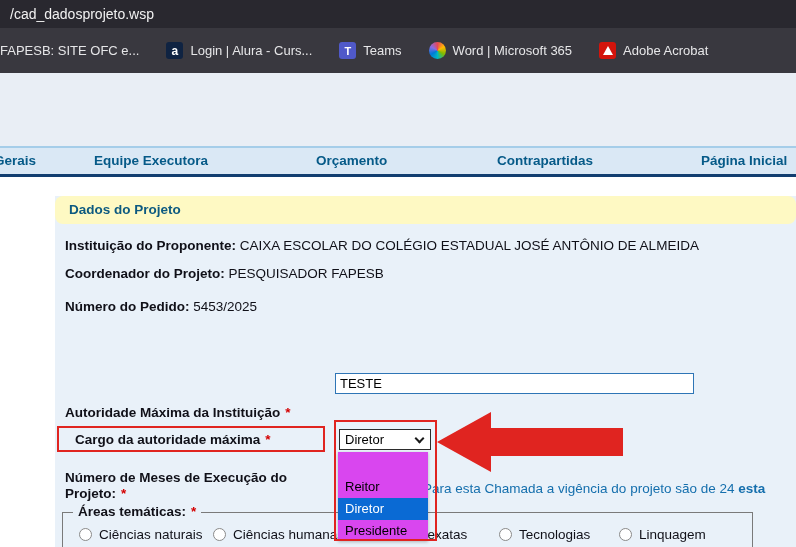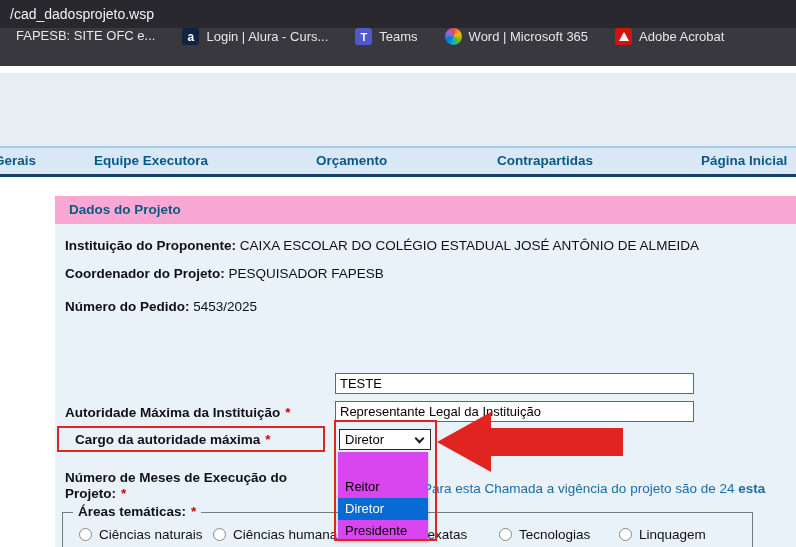--- a/index.html
+++ b/index.html
@@ -2,41 +2,41 @@
 <html><head>
 <meta charset="utf-8">
 <style>
   * { margin:0; padding:0; box-sizing:border-box; }
   body { font-family:"Liberation Sans", sans-serif; background:#fff; }
   #screen { position:relative; width:796px; height:547px; overflow:hidden; background:#ffffff; }
 
   
   .titlebar { position:absolute; left:0; top:0; width:796px; height:28px; background:#29282f; color:#f2f2f2;
               font-size:14px; line-height:28px; padding-left:10px; }
-  .favbar { position:absolute; left:0; top:28px; width:796px; height:38px; background:#39383f;
-            display:flex; align-items:flex-start; gap:27px; padding-left:16px; color:#e6e6e8; font-size:13px; }
+  .favbar { position:absolute; left:0; top:28px; width:796px; height:45px; background:#39383f;
+            display:flex; align-items:center; gap:27px; color:#e6e6e8; font-size:13px; }
   .fav { display:flex; align-items:center; gap:7px; cursor:default; white-space:nowrap; }
   .favicon { width:17px; height:17px; border-radius:3px; display:flex; align-items:center; justify-content:center;
              font-weight:bold; color:#fff; font-size:11px; flex:0 0 auto; }
   .icon-alura { background:#0f2342; font-size:12px; }
   .icon-teams { background:#5059c9; }
   .icon-m365 { border-radius:50%; background:conic-gradient(#e74856,#ffb900,#7fba00,#00b7c3,#0078d7,#886ce4,#e74856); }
   .icon-acrobat { background:#d3140c; }
   .tri-up { width:0; height:0; border-left:5px solid transparent; border-right:5px solid transparent; border-bottom:9px solid #fff; }
 
   
   .lightband { position:absolute; left:0; top:73px; width:796px; height:73px; background:#e9eef5; }
   .navbar { position:absolute; left:0; top:146px; width:796px; height:31px; background:#dae8f5;
             border-top:2px solid #a5cde9; border-bottom:3px solid #123e70; }
   .navitem { position:absolute; top:5px; font-size:13.5px; font-weight:bold; color:#065a88; white-space:nowrap; cursor:pointer; }
 
   
   #panel { position:absolute; left:55px; top:196px; width:741px; height:351px; background:#e9f1f9; overflow:hidden; }
-  .panel-header { position:absolute; left:0; top:0; width:100%; height:28px; background:#f9a8d4;
-                  color:#0d5a80; font-weight:bold; font-size:13.5px; line-height:28px; padding-left:14px; }
+  .panel-header { position:absolute; left:0; top:0; width:100%; height:28px; background:#fef9c3;
+                  color:#0d5a80; font-weight:bold; font-size:13.5px; line-height:28px; padding-left:14px;border-radius:8px; }
   .inforow { position:absolute; left:10px; font-size:13.5px; color:#101018; white-space:nowrap; }
   .inforow b { font-weight:bold; }
   .flabel { position:absolute; left:10px; font-size:13.5px; font-weight:bold; color:#101018; white-space:nowrap; }
   .req { color:#d40000; font-weight:bold; margin-left:5px; }
   .tinput { position:absolute; left:280px; width:359px; height:21px; background:#fff; border:1px solid #2e75b6;
             font-size:13px; color:#000; padding:1px 4px; line-height:17px; font-family:"Liberation Sans",sans-serif; }
 
   
   .redbox-label { position:absolute; left:2px; top:230px; width:268px; height:26px; border:2px solid #e02420;
                   display:flex; align-items:center; z-index:4; }
@@ -124,21 +124,20 @@
     <div class="inforow" style="top:103px">
       <b>Número do Pedido:</b>
       <span>5453/2025</span>
     </div>
 
     <input class="tinput" style="top: 177px;" type="text" value="TESTE">
 
     <div class="flabel" style="top:209px">
       <span>Autoridade Máxima da Instituição</span><span class="req">*</span>
     </div>
-    <input class="tinput" style="top: 205px;" type="text" value="Representante Legal da Instituição">
 
     <div class="redbox-label">
       <span class="flabel" style="position:static; padding-left:16px">
         <span>Cargo da autoridade máxima</span><span class="req">*</span>
       </span>
     </div>
 
     <div class="note">
       <span>Para esta Chamada a vigência do projeto são de 24 </span><b>esta</b>
     </div>

